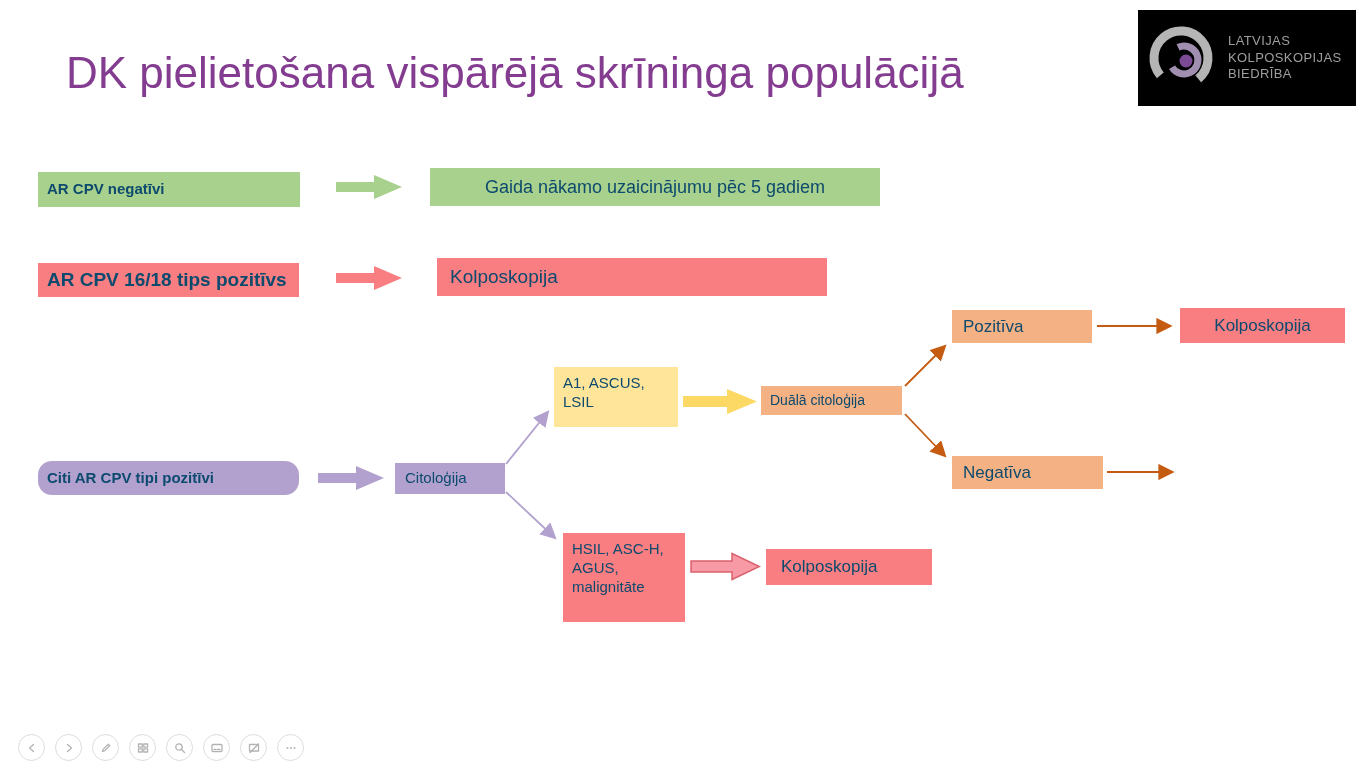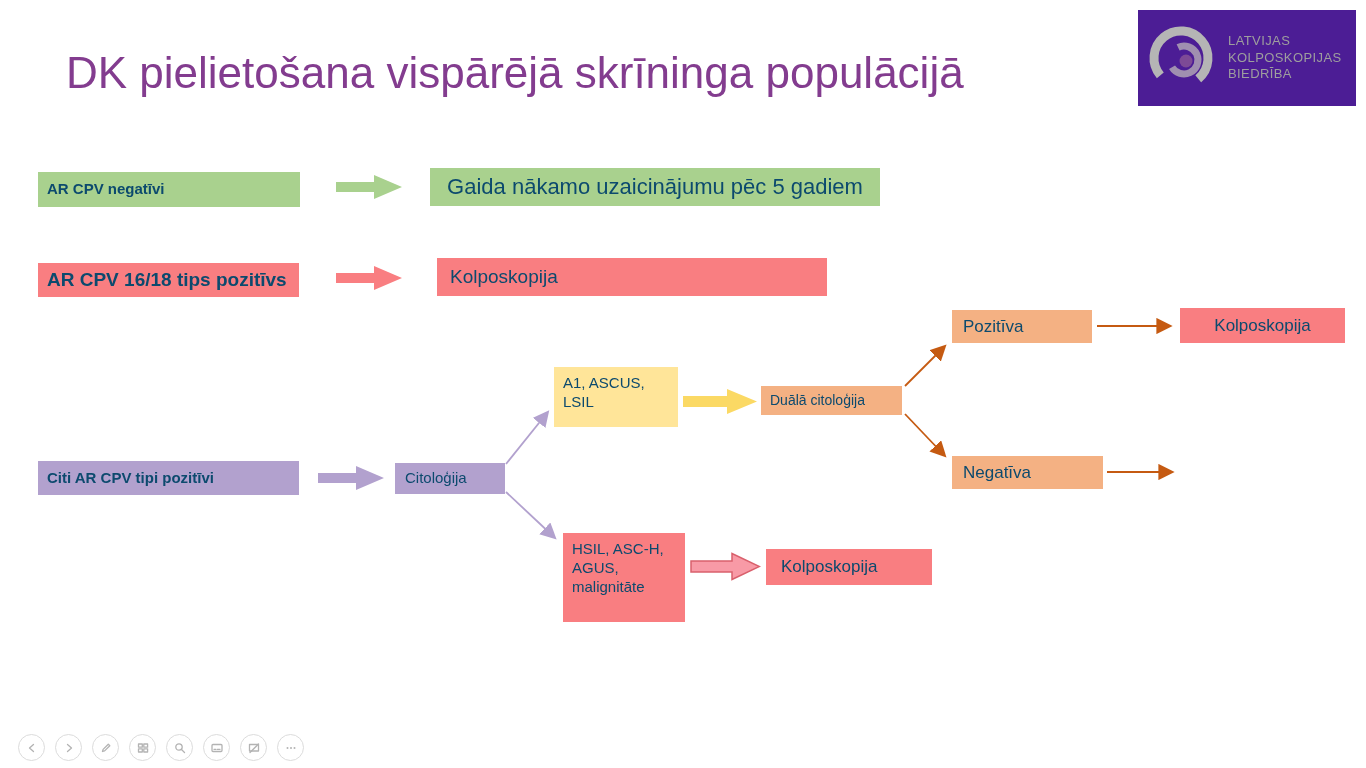--- a/index.html
+++ b/index.html
@@ -16,44 +16,44 @@
   .title {
     position:absolute; left:66px; top:48px;
     font-size:44px; font-weight:500;
     color:var(--title,#833c8f);
     white-space:nowrap;
   }
 
   
   .logo-panel {
     position:absolute; left:1138px; top:10px; width:218px; height:96px;
-    background:#4c1d95; display:flex; align-items:center; padding-left:6px;
+    background:#000000; display:flex; align-items:center; padding-left:6px;
   }
   .logo-mark { flex:0 0 auto; }
   .logo-text {
     margin-left:8px; font-size:13px; line-height:1.3;
     color:#9e9e9e; letter-spacing:0.4px;
   }
 
   
   .box {
     position:absolute; display:flex; align-items:center;
     color:#0c4a6e; line-height:1.25;
   }
   .bg-green  { background:var(--green,#a9d18e); }
   .bg-red    { background:var(--red,#f97e81); }
   .bg-purple { background:var(--purple,#b2a1ce); }
   .bg-yellow { background:var(--yellow,#ffe599); }
   .bg-orange { background:var(--orange,#f4b183); }
 
   .n-neg    { left:38px;  top:172px; width:262px; height:35px; font-size:15px; font-weight:bold; padding-left:9px; }
-  .n-wait   { left:430px; top:168px; width:450px; height:38px; font-size:22px; justify-content:center; }
+  .n-wait   { left:430px; top:168px; width:450px; height:38px; font-size:18px; justify-content:center; }
   .n-1618   { left:38px;  top:263px; width:261px; height:34px; font-size:19px; font-weight:bold; padding-left:9px; }
   .n-kolp1  { left:437px; top:258px; width:390px; height:38px; font-size:19px; padding-left:13px; }
-  .n-citi   { left:38px;  top:461px; width:261px; height:34px; font-size:15px; font-weight:bold; padding-left:9px; }
+  .n-citi   { left:38px;  top:461px; width:261px; height:34px; font-size:15px; font-weight:bold; padding-left:9px;border-radius:14px; }
   .n-cito   { left:395px; top:463px; width:110px; height:31px; font-size:15px; padding-left:10px; }
   .n-low    { left:554px; top:367px; width:124px; height:60px; font-size:15px; display:block; padding:7px 9px; }
   .n-dual   { left:761px; top:386px; width:141px; height:29px; font-size:14px; padding-left:9px; }
   .n-poz    { left:952px; top:310px; width:140px; height:33px; font-size:17px; padding-left:11px; }
   .n-negt   { left:952px; top:456px; width:151px; height:33px; font-size:17px; padding-left:11px; }
   .n-kolp2  { left:1180px; top:308px; width:165px; height:35px; font-size:17px; justify-content:center; }
   .n-repeat { left:1180px; top:434px; width:176px; height:62px; font-size:17px; justify-content:center; text-align:center; line-height:1.55; padding:2px 8px; }
   .n-high   { left:563px; top:533px; width:122px; height:89px; font-size:15px; display:block; padding:7px 9px; }
   .n-kolp3  { left:766px; top:549px; width:166px; height:36px; font-size:17px; padding-left:15px; }
 

